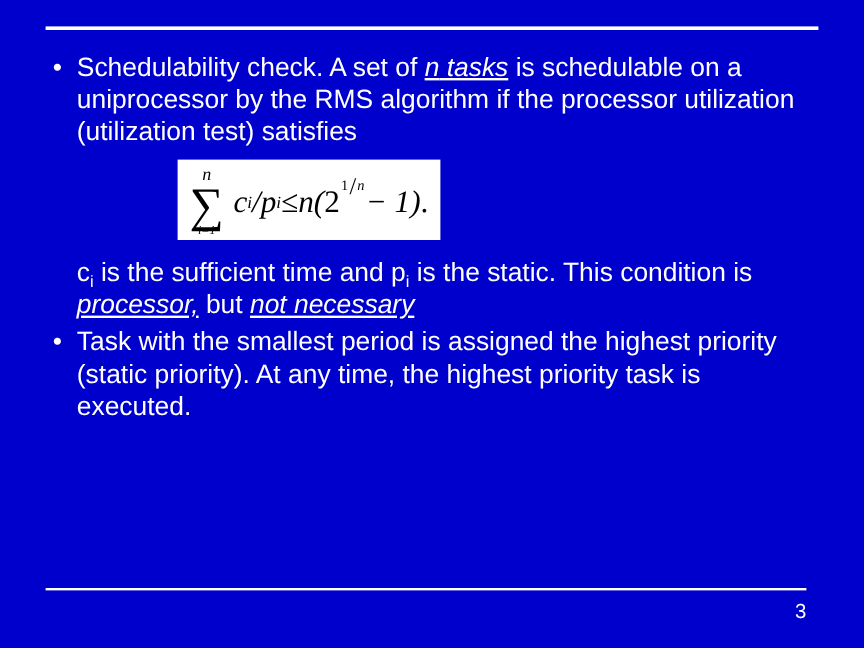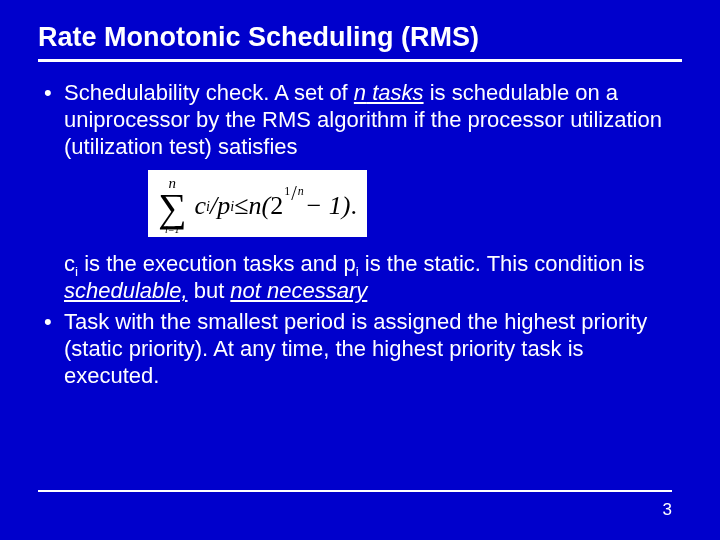--- a/index.html
+++ b/index.html
@@ -109,21 +109,20 @@
     right: 48px;
     bottom: 20px;
     font-size: 17px;
     color: #ffffff;
   }
 </style>
 </head>
 <body>
 
 <div class="slide">
-  <div class="title">Rate Monotonic Scheduling (RMS)</div>
   <hr class="title-rule">
 
   <div class="bullet-block">
 
     <div class="bullet">
       <div class="dot">•</div>
       <div class="txt">
         <span class="b">Schedulability check</span><span>. A set of </span><span class="i u">n</span><span class="u"> tasks</span><span> is schedulable on a uniprocessor by the RMS algorithm if the processor utilization (utilization test) satisfies</span>
       </div>
     </div>
@@ -157,21 +156,21 @@
               <span>)</span>
               <span style="font-style:normal">.</span>
           </div>
         </div>
       </div>
     </div>
 
     <div class="bullet">
       <div class="dot"></div>
       <div class="txt">
-        <span>c</span><span class="subsc">i</span><span> is the execution tasks and </span><span>p</span><span class="subsc">i</span><span> is the static. This condition is </span><span class="u">schedulable,</span><span> but </span><span class="u">not necessary</span>
+        <span>c</span><span class="subsc">i</span><span> is the sufficient time and </span><span>p</span><span class="subsc">i</span><span> is the static. This condition is </span><span class="u">processor,</span><span> but </span><span class="u">not necessary</span>
       </div>
     </div>
 
     <div class="bullet">
       <div class="dot">•</div>
       <div class="txt">Task with the smallest period is assigned the highest priority (static priority). At any time, the highest priority task is executed.</div>
     </div>
 
   </div>
 </div>

